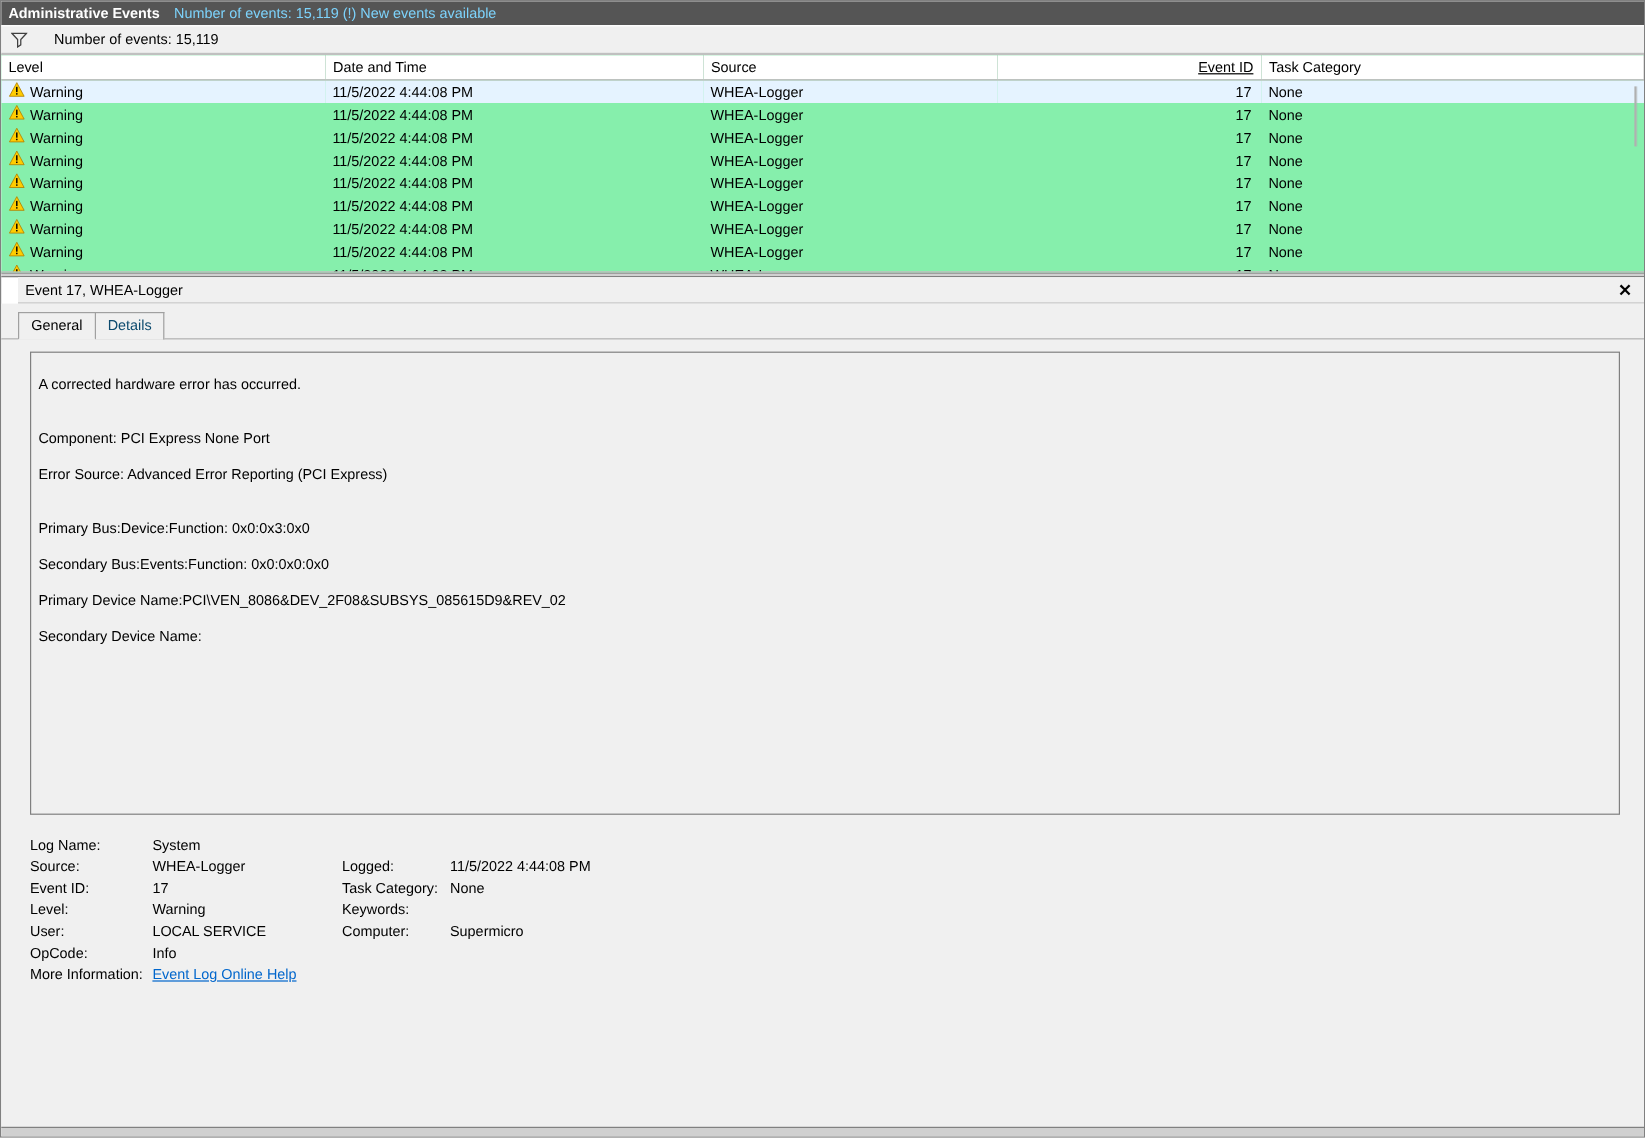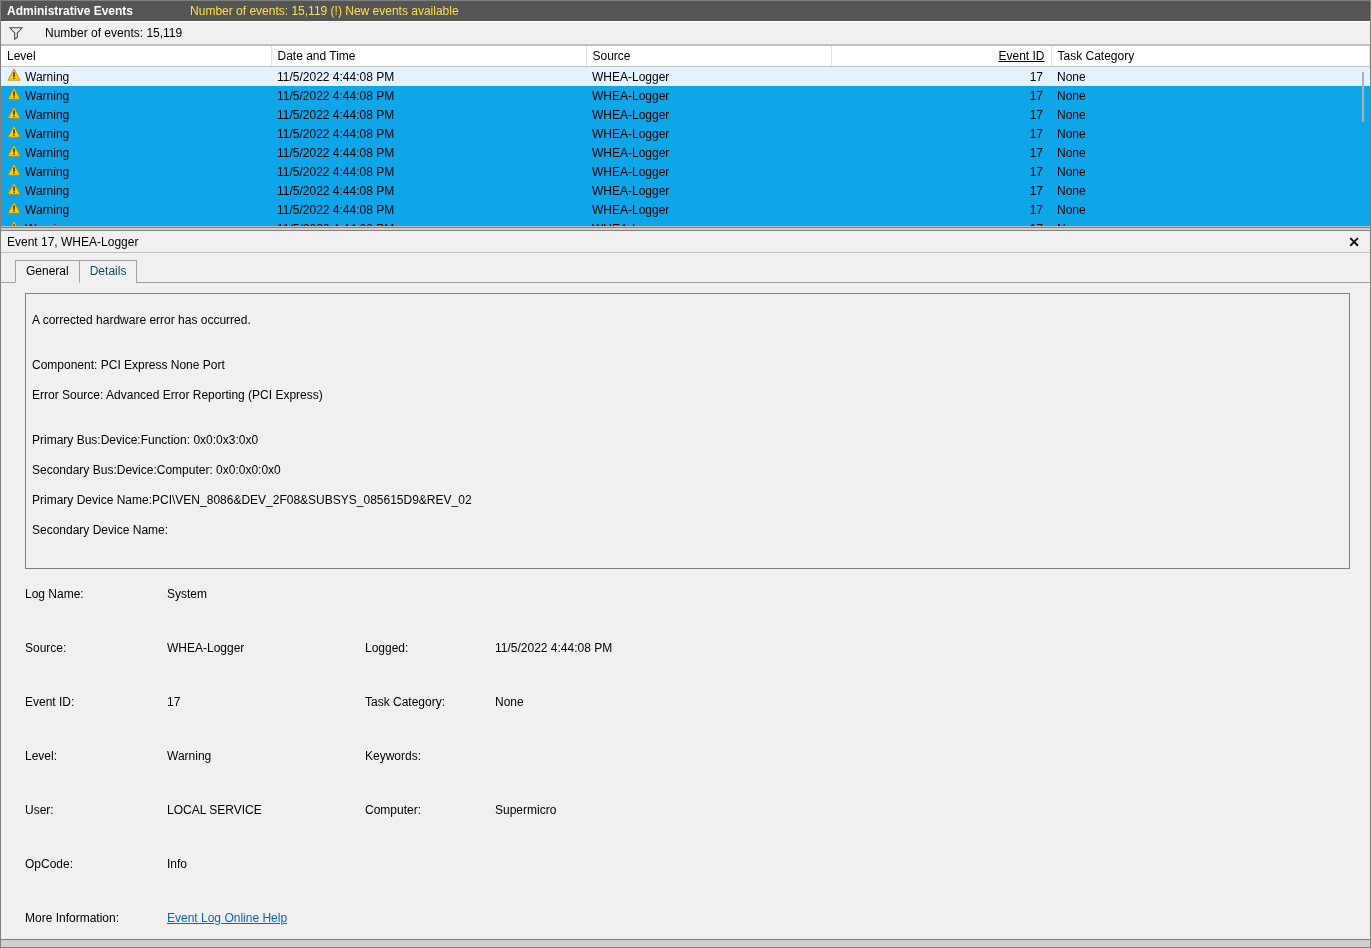--- a/index.html
+++ b/index.html
@@ -20,42 +20,42 @@
   .topbar {
     background: #555;
     color: #fff;
     height: 20px;
     display:flex;
     align-items:center;
     padding: 0 6px;
     font-size: 12px;
   }
   .topbar .title { font-weight: bold; margin-right: 12px; }
-  .topbar .sub { color: #fde047; margin-left: 45px; }
+  .topbar .sub { color: #7dd3fc; }
   
   .filterbar {
     background: #f0f0f0;
     border-top: 1px solid #fff;
     border-bottom: 1px solid #c0c0c0;
     height: 24px;
     display:flex;
     align-items:center;
     padding: 0 8px;
     gap: 22px;
   }
   .filter-icon { width:14px; height:14px; display:flex; align-items:center; justify-content:center; }
   .filter-icon svg { width:14px; height:14px; }
   
   .grid-wrap {
     height: 182px;
     border: 1px solid #c0c0c0;
     border-left:none; border-right:none;
     overflow: hidden;
     position:relative;
-    background:#0ea5e9;
+    background:#86efac;
   }
   table.grid { width:100%; border-collapse: collapse; table-layout: fixed; }
   table.grid thead th {
     background: #fff;
     border-right: 1px solid #e0e0e0;
     border-bottom: 1px solid #c0c0c0;
     text-align:left;
     font-weight: normal;
     padding: 3px 6px;
     font-size:12px;
@@ -86,20 +86,21 @@
   }
   
   .splitter { height:4px; background:#d0d0d0; border-top:1px solid #808080; border-bottom:1px solid #808080; }
   .detail-header {
     background:#f0f0f0;
     border-bottom:1px solid #c0c0c0;
     height:22px;
     display:flex; align-items:center; justify-content:space-between;
     padding: 0 6px;
     font-size:12px;
+    margin-left:14px;
   }
   .close-x { font-family: Arial; font-size:14px; font-weight:bold; cursor:default; padding:0 4px;}
   
   .tabstrip {
     display:flex;
     padding: 6px 10px 0 14px;
     background:#f0f0f0;
     height:30px;
     gap:0;
     border-bottom:1px solid #a0a0a0;
@@ -141,21 +142,20 @@
     overflow:hidden;
   }
   .desc-line { display:block; }
   .props {
     margin-top:18px;
     display:grid;
     grid-template-columns: 102px 158px 90px auto;
     row-gap:4px;
     column-gap:0;
     font-size:12px;
-    gap:40px;
   }
   .props .lab { color:#000; }
   .props .val { color:#000; }
   .props a { color:#0066cc; text-decoration:underline; }
   .bottom-border { height:8px; background:#d0d0d0; border-top:1px solid #808080;}
 </style>
 </head>
 <body>
 
 <div class="topbar">
@@ -353,21 +353,21 @@
 </div>
 
 <div class="detail-body">
   <div class="desc-box">
     <span class="desc-line">A corrected hardware error has occurred.</span>
     <span class="desc-line"></span>
     <span class="desc-line">Component: PCI Express None Port</span>
     <span class="desc-line">Error Source: Advanced Error Reporting (PCI Express)</span>
     <span class="desc-line"></span>
     <span class="desc-line">Primary Bus:Device:Function: 0x0:0x3:0x0</span>
-    <span class="desc-line">Secondary Bus:Device:Computer: 0x0:0x0:0x0</span>
+    <span class="desc-line">Secondary Bus:Events:Function: 0x0:0x0:0x0</span>
     <span class="desc-line">Primary Device Name:PCI\VEN_8086&amp;DEV_2F08&amp;SUBSYS_085615D9&amp;REV_02</span>
     <span class="desc-line">Secondary Device Name:</span>
   </div>
 
   <div class="props">
     <div class="lab">Log Name:</div>
     <div class="val">System</div>
     <div></div>
       <div></div>
 

